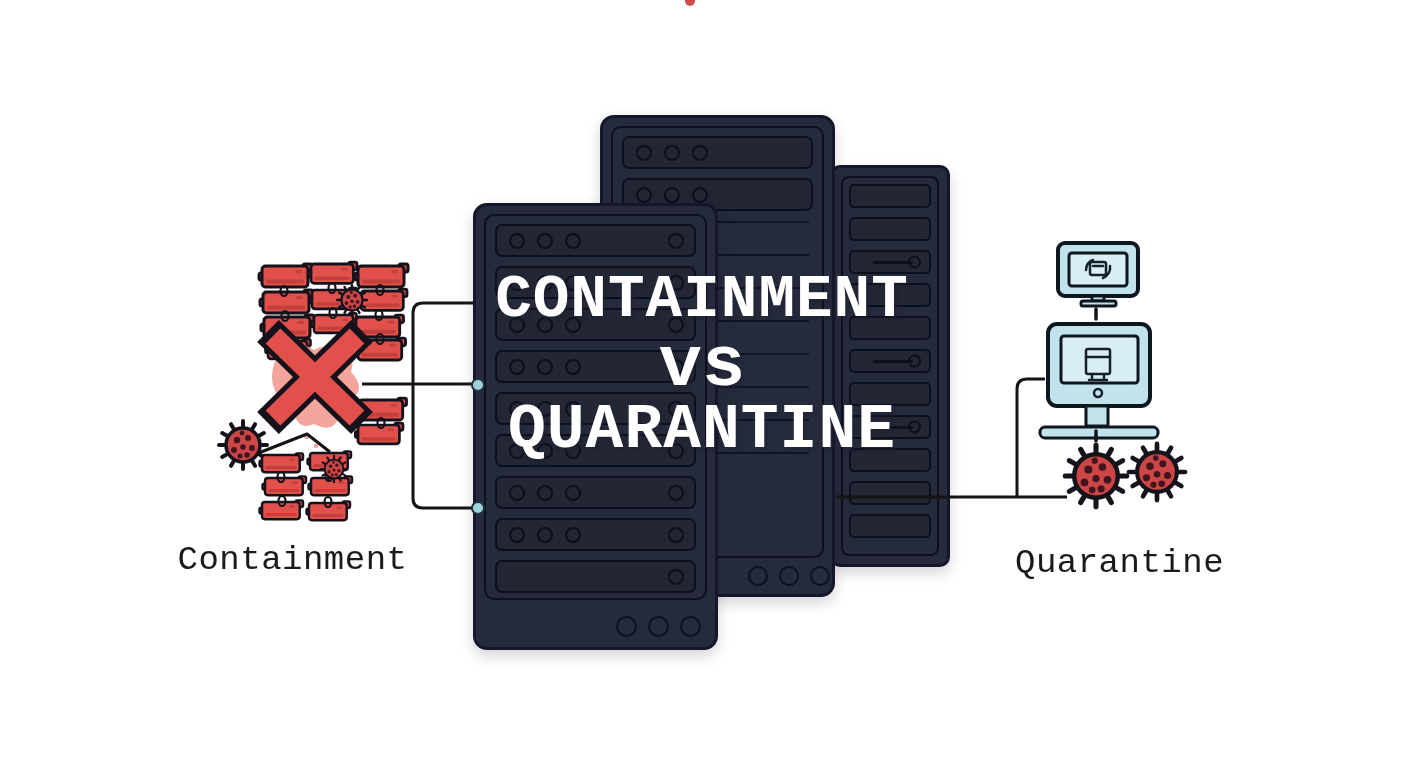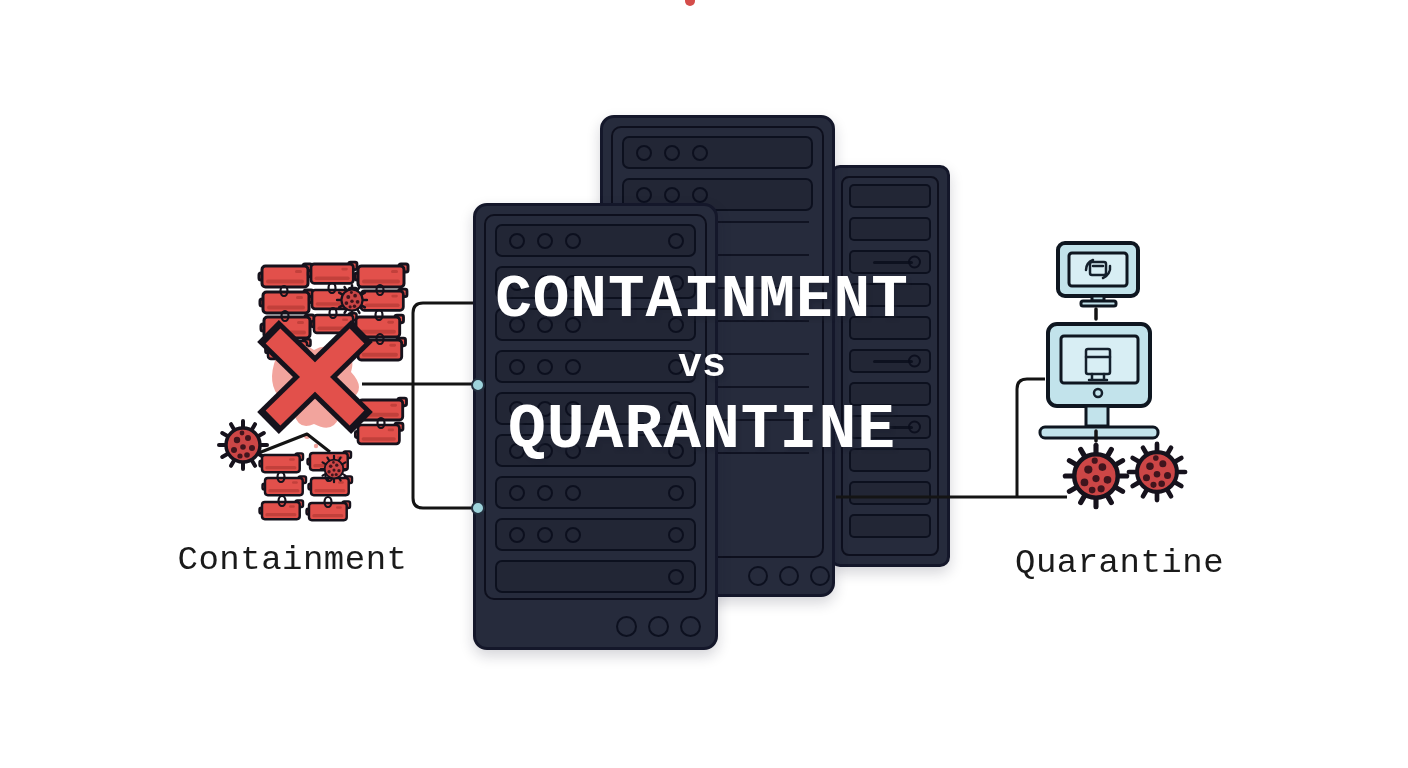--- a/index.html
+++ b/index.html
@@ -26,21 +26,21 @@
   .rack-right .rdot{right:8px;width:13px;height:13px;}
   .bdash{width:40px;height:3px;background:rgba(9,12,26,.8);border-radius:2px;margin-left:14px;}
   .rack-foot{position:absolute;bottom:10px;right:14px;display:flex;gap:11px;}
   .fdot{width:21px;height:21px;border:2.5px solid rgba(10,13,28,.9);border-radius:50%;box-sizing:border-box;}
   .rack-mid .rack-foot{right:auto;left:145px;bottom:8px;}
   .rack-mid .fdot{width:20px;height:20px;}
 
   
   .title{position:absolute;left:440px;top:268px;width:524px;text-align:center;z-index:9;color:var(--title-color,#ffffff);font-weight:bold;text-shadow:3px 4px 3px var(--title-shadow,rgba(30,33,50,.5));}
   .t1{font-size:61px;line-height:64px;letter-spacing:1px;}
-  .t2{font-size:40px;line-height:56px;margin:6px 0 4px;}
+  .t2{font-size:72px;line-height:56px;margin:6px 0 4px;}
   .t3{font-size:63px;line-height:66px;letter-spacing:1px;}
 
   
   .label{position:absolute;font-size:34px;color:var(--label-ink,#1a1a1a);z-index:6;text-align:center;letter-spacing:.5px;}
   .label-left{left:175px;top:541px;width:235px;}
   .label-right{left:1015px;top:544px;width:185px;}
 
   
   .teal-dot{position:absolute;width:14px;height:14px;border-radius:50%;background:var(--teal-dot,#9ed3db);border:2.5px solid #24303f;box-sizing:border-box;z-index:8;}
   .top-accent{position:absolute;left:685px;top:0;width:10px;height:6px;background:#cf3a36;border-radius:0 0 5px 5px;z-index:10;opacity:.9;}

